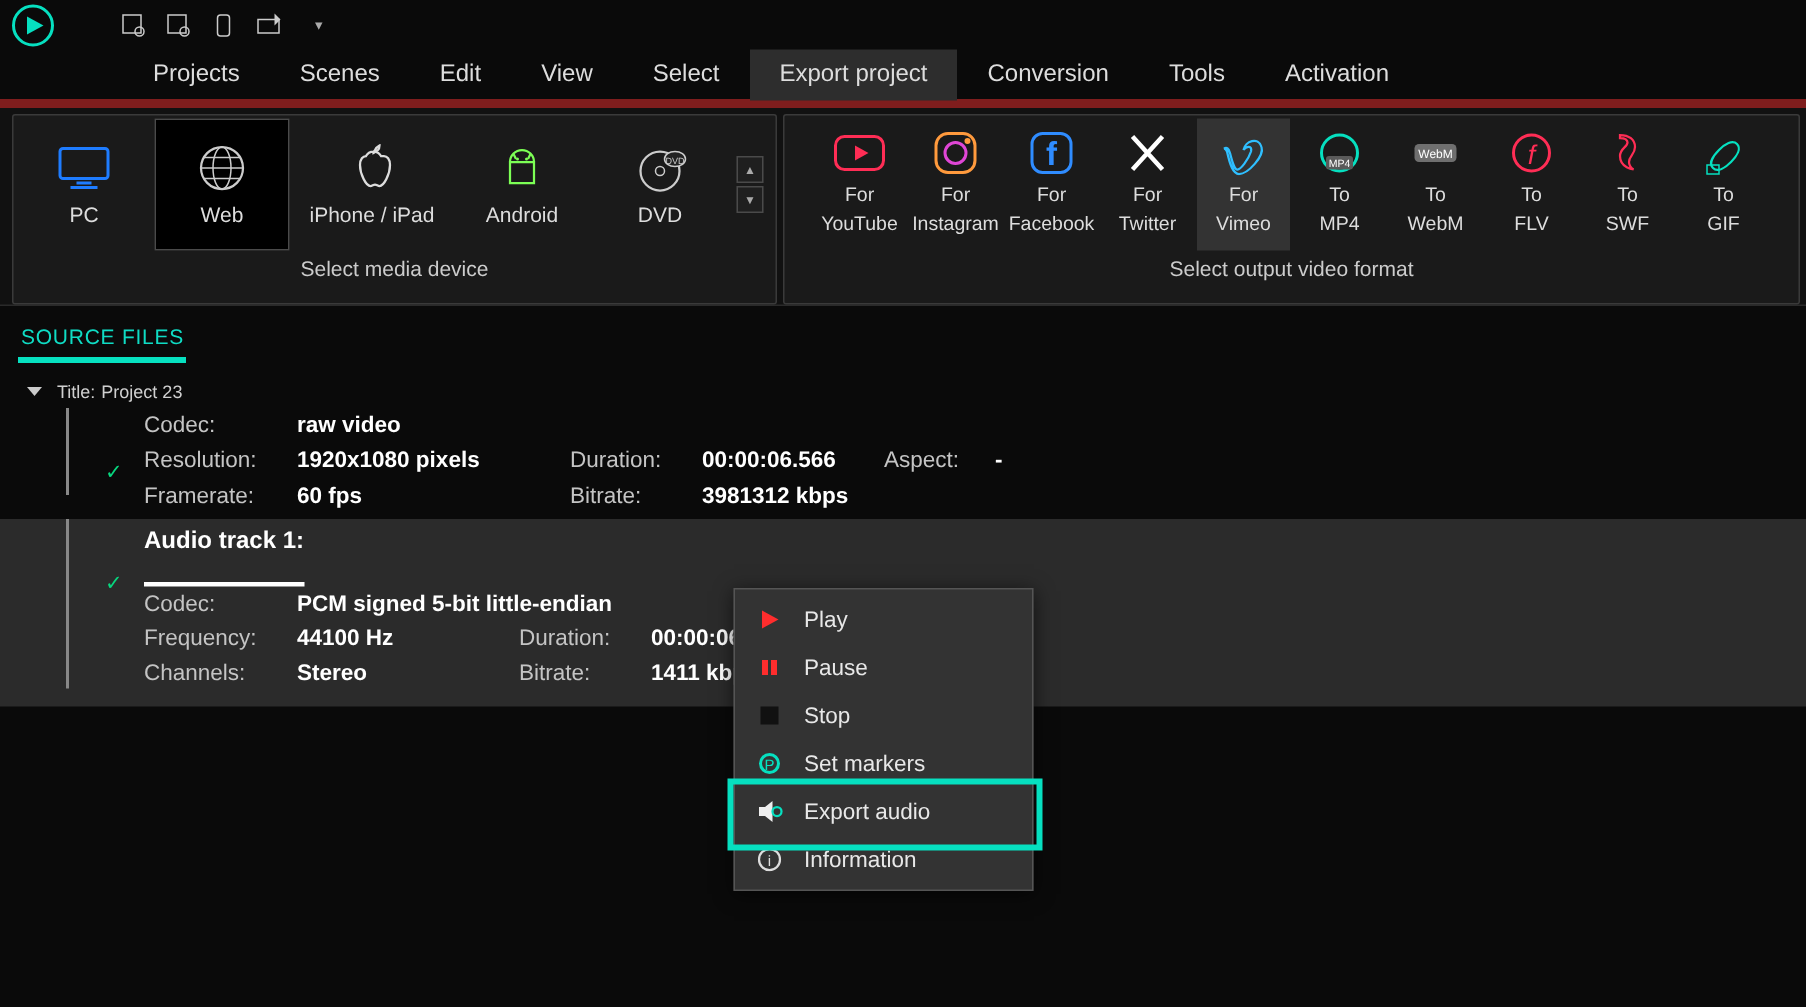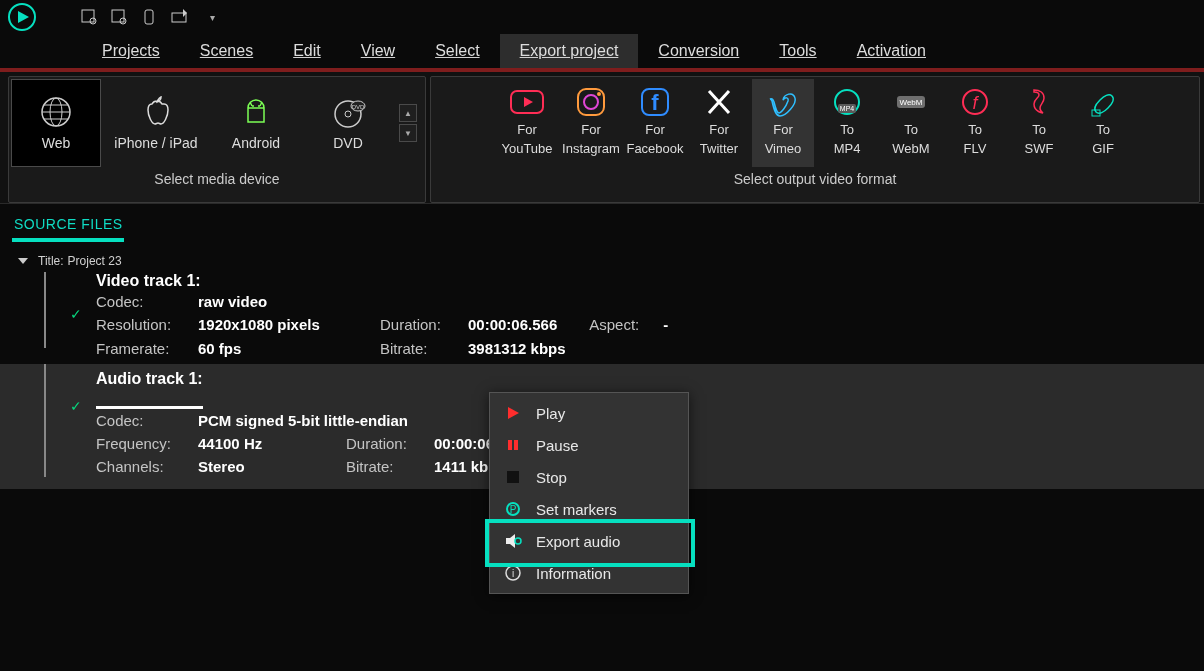--- a/index.html
+++ b/index.html
@@ -24,22 +24,21 @@
   .logo-icon { width: 32px; height: 32px; display:flex; align-items:center; justify-content:center; }
   .qat { display:flex; gap:8px; margin-left:30px; }
   .qat span { width:22px; height:22px; display:flex; align-items:center; justify-content:center; color:#ccc; font-size:16px;}
   .qat-dd { margin-left:10px; color:#aaa; font-size:10px; }
 
   
   .tabstrip {
     height: 38px;
     display:flex;
     align-items:center;
-    border-bottom:4px solid #7f1d1d;
-    text-decoration:underline;
+    border-bottom:6px solid #7f1d1d;
   }
   .tabstrip .tab {
     padding: 8px 20px;
     color: #ddd;
     font-size: 16px;
     display:flex;
     align-items:center;
     cursor:pointer;
   }
   .tabstrip .tab.active {
@@ -248,20 +247,30 @@
   <div class="tab active">Export project</div>
   <div class="tab">Conversion</div>
   <div class="tab">Tools</div>
   <div class="tab">Activation</div>
 </div>
 
 <div class="ribbon">
 
   <div class="ribbon-group">
     <div class="ribbon-group-row">
+      <div class="ribbon-btn">
+        <span class="ic">
+          <svg width="38" height="30">
+              <rect x="3" y="2" width="32" height="20" rx="2" fill="none" stroke="#1e7cff" stroke-width="2"></rect>
+              <rect x="14" y="24" width="10" height="2" fill="#1e7cff"></rect>
+              <rect x="10" y="27" width="18" height="2" fill="#1e7cff"></rect>
+            </svg>
+        </span>
+        <span>PC</span>
+      </div>
       <div class="ribbon-btn active">
         <span class="ic">
           <svg width="34" height="34">
               <circle cx="17" cy="17" r="14" fill="none" stroke="#ccc" stroke-width="1.5"></circle>
               <ellipse cx="17" cy="17" rx="6" ry="14" fill="none" stroke="#ccc"></ellipse>
               <line x1="3" y1="17" x2="31" y2="17" stroke="#ccc"></line>
               <line x1="5" y1="10" x2="29" y2="10" stroke="#ccc"></line>
               <line x1="5" y1="24" x2="29" y2="24" stroke="#ccc"></line>
             </svg>
         </span>
@@ -417,21 +426,20 @@
   <div class="tree">
     <div class="row-title">
       <span class="arrow-down"></span>
       <span>Title:</span>
       <span style="margin-left:-6px;">Project 23</span>
     </div>
 
     <div class="track-block">
       <div class="tree-line"></div>
       <span class="tree-tick" style="top:34px;">✓</span>
-      <div class="track-header">Video track 1:</div>
       <div class="kv-row">
         <span class="k-label">Codec:</span>
         <span class="k-val">raw video</span>
       </div>
       <div class="kv-row">
         <span class="k-label">Resolution:</span>
         <span class="k-val" style="width:150px">1920x1080 pixels</span>
         <span class="k-label2">Duration:</span>
         <span class="k-val">00:00:06.566</span>
         <span class="k-label2" style="width:62px">Aspect:</span>

